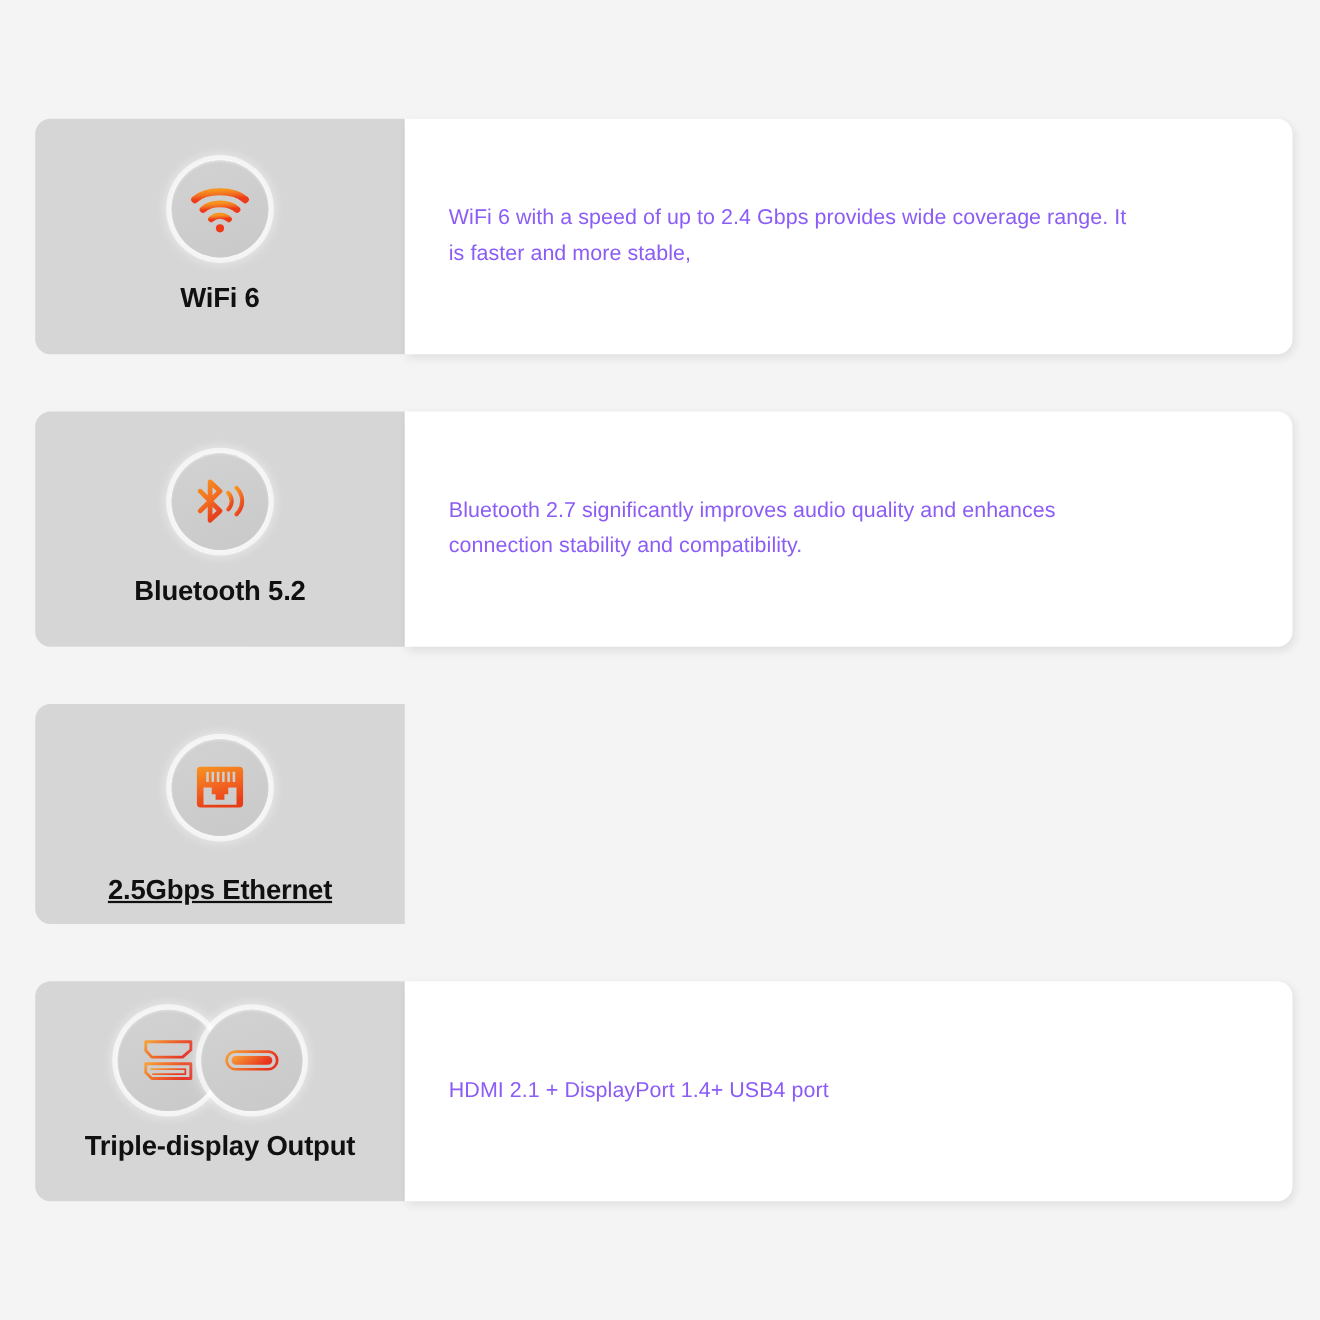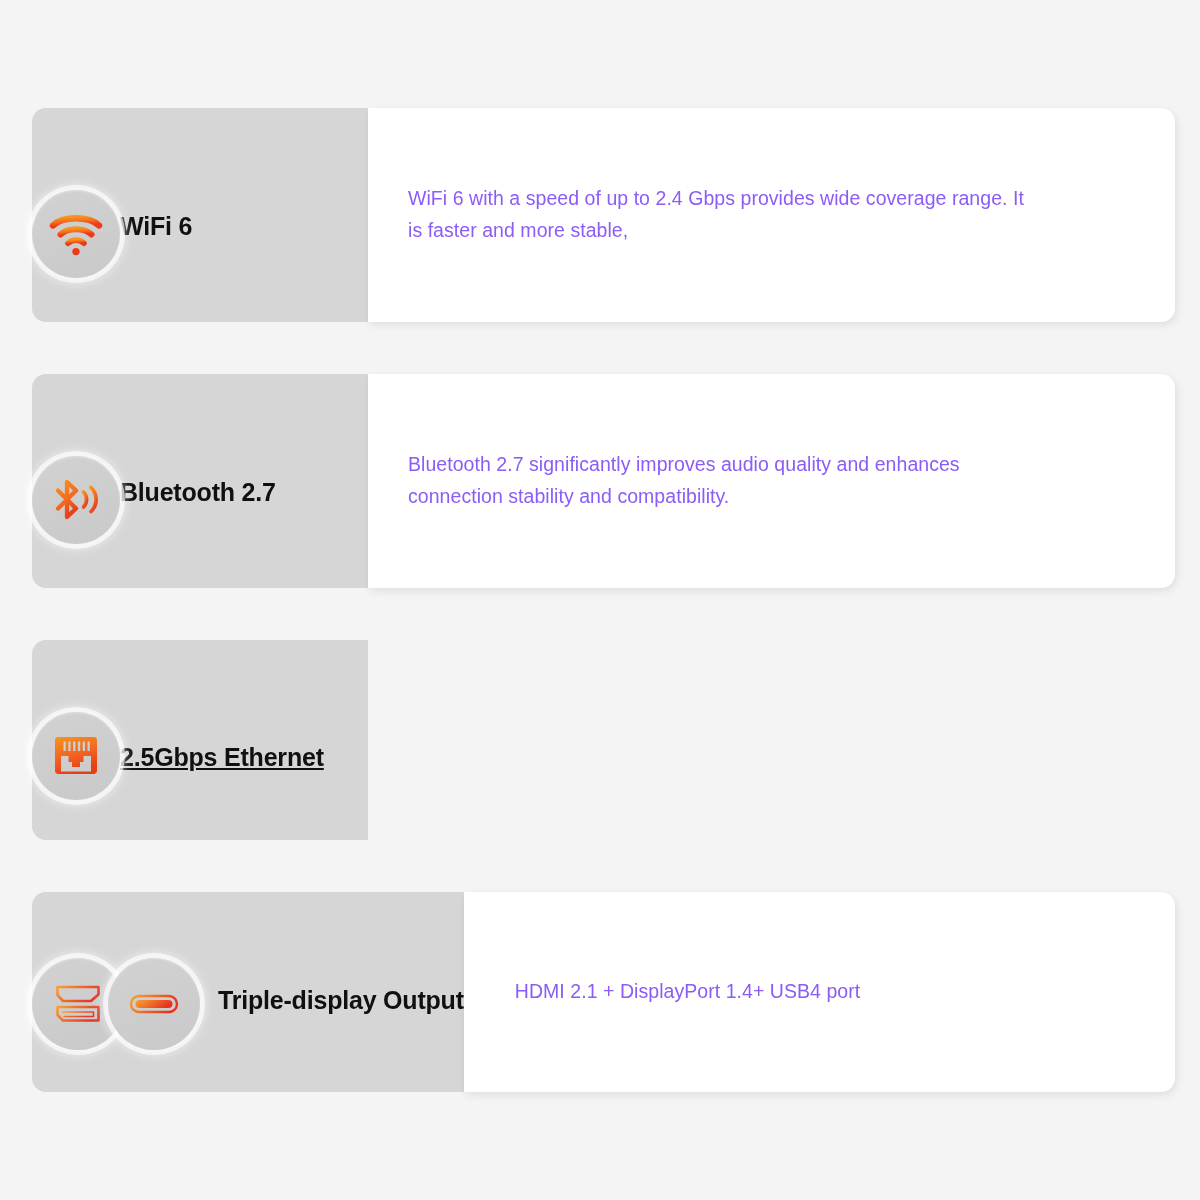--- a/index.html
+++ b/index.html
@@ -42,20 +42,21 @@
   .card-h-1, .card-h-2 { height: 214px; }
   .card-h-3, .card-h-4 { height: 200px; }
 
   
   .icon-pane {
     position: relative;
     flex: 0 0 336px;
     background: #d6d6d6;
     border-radius: 14px 0 0 14px;
     display: flex;
+    flex-direction: column;
     align-items: center;
     justify-content: flex-start;
   }
 
   .icon-wrap {
     position: relative;
     display: flex;
     align-items: center;
     justify-content: center;
   }
@@ -112,21 +113,21 @@
 
   .c2 .icon-wrap { margin-top: 38px; }
   .c2 .feature-name { margin-top: 24px; }
 
   .c3 .icon-wrap { margin-top: 32px; }
   .c3 .feature-name { margin-top: 36px; text-decoration: underline; }
 
   .c4 .icon-wrap { margin-top: 24px; }
   .c4 .feature-name { margin-top: 17px; }
 
-  .c4 .desc-text { max-width: 640px; margin-left: 11px; }
+  .c4 .desc-text { max-width: 640px; }
 
   
   .dual-circles {
     position: relative;
     width: 186px;
     height: 96px;
   }
   .dual-circles .icon-circle {
     position: absolute;
     top: 2px;
@@ -187,21 +188,21 @@
                 </defs>
 
                 <path d="M9 13.5 L27 31.5 L18 40 L18 5 L27 13.5 L9 31.5" fill="none" stroke="url(#gBt)" stroke-width="4.3" stroke-linecap="round" stroke-linejoin="round"></path>
 
                 <path d="M34.5 15 C38.6 19.3, 38.6 25.7, 34.5 30" fill="none" stroke="url(#gBt)" stroke-width="3.7" stroke-linecap="round"></path>
                 <path d="M42 10.5 C48.8 17.2, 48.8 27.8, 42 34.5" fill="none" stroke="url(#gBt)" stroke-width="3.7" stroke-linecap="round"></path>
               </svg>
             </span>
           </div>
         </div>
-        <div class="feature-name">Bluetooth 2.7</div>
+        <div class="feature-name">Bluetooth 5.2</div>
       </div>
       <div class="desc-pane">
         <p class="desc-text">Bluetooth 2.7 significantly improves audio quality and enhances connection stability and compatibility.</p>
       </div>
     </div>
 
     <div class="card card-h-3 c3">
       <div class="icon-pane">
         <div class="icon-wrap">
           <div class="icon-circle">

